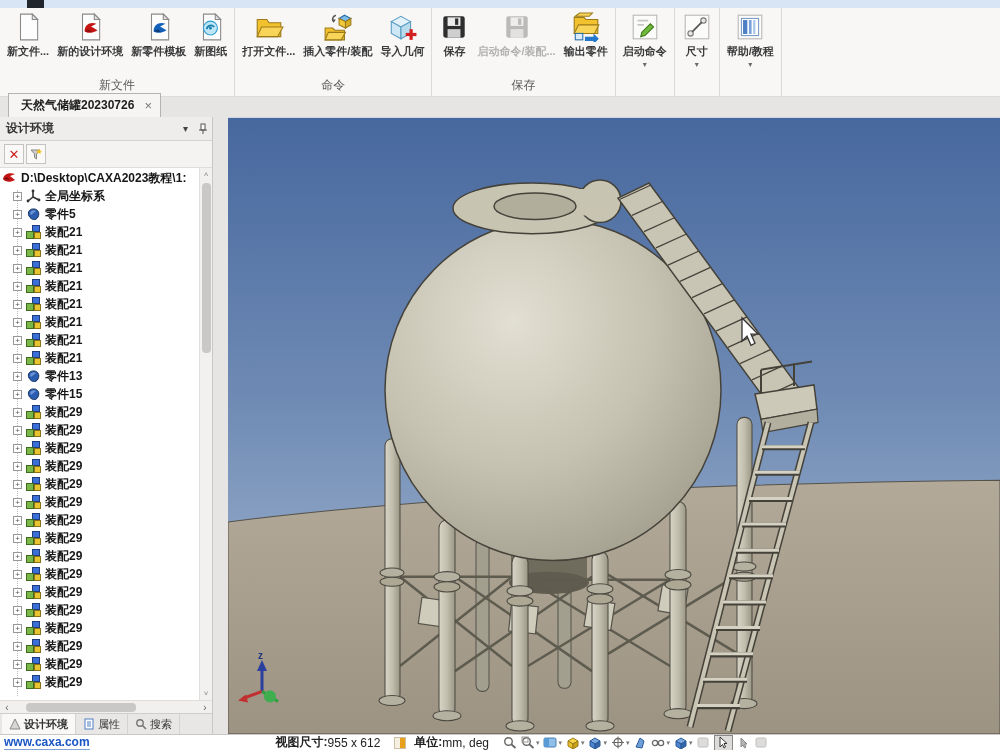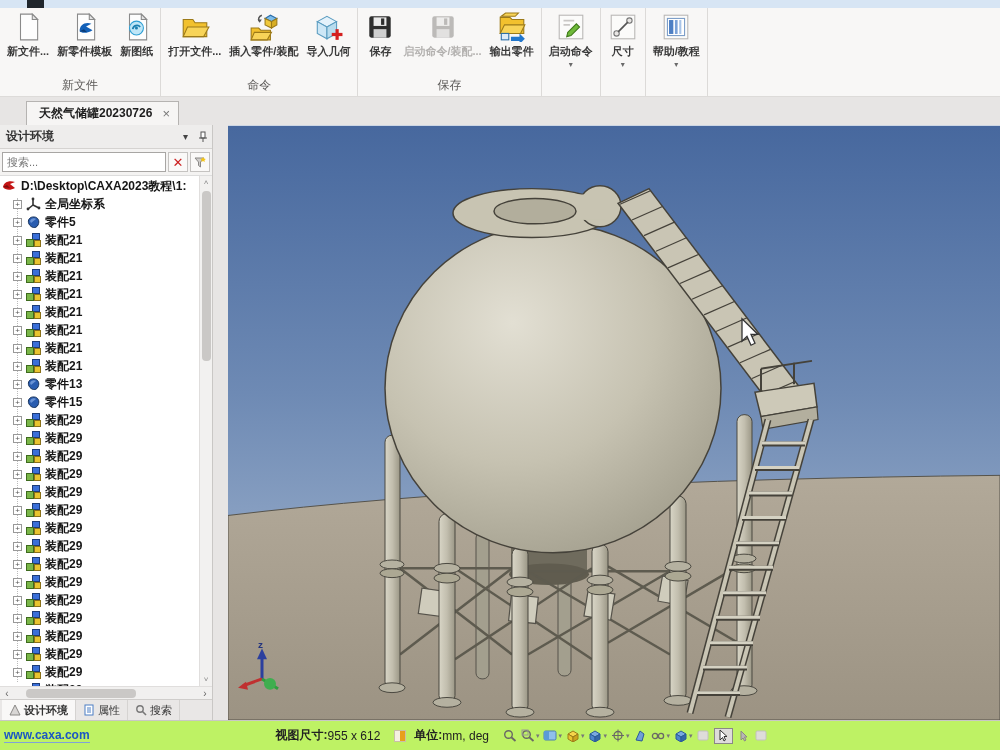--- a/index.html
+++ b/index.html
@@ -18,21 +18,21 @@
   .rbtn { display:flex; flex-direction:column; align-items:center; padding:2px 4px; cursor:default; }
   .rbtn .ricon { width:30px; height:30px; display:flex; align-items:center; justify-content:center; }
   .rbtn .ricon svg { width:30px; height:30px; }
   .rbtn .rlabel { font-size:11px; font-weight:bold; color:#3a3a3a; white-space:nowrap; margin-top:2px; }
   .rbtn.disabled .rlabel { color:#b3b1af; }
   .rbtn .rcaret { font-size:8px; color:#6a6a6a; line-height:8px; margin-top:2px; }
   .rgroup-label { height:20px; text-align:center; font-size:12px; color:#5c5a58; line-height:18px; }
   .rgroup.nolabel .rgroup-label { visibility:hidden; height:20px; }
 
   
-  .tabbar { height:28px; background:#e7e5e4; display:flex; align-items:flex-end; padding-left:26px; flex:none; }
+  .tabbar { height:20px; background:#e7e5e4; display:flex; align-items:flex-end; padding-left:8px; flex:none; }
   .doc-tab { height:24px; background:#f6f5f4; border:1px solid #b5b3b1; border-bottom:none; display:flex; align-items:center; padding:0 8px 0 12px; font-weight:bold; font-size:12px; color:#1d1d1d; }
   .doc-tab .close { margin-left:10px; color:#777; font-weight:normal; font-size:13px; cursor:pointer; }
 
   
   .main { flex:1; display:flex; min-height:0; }
   .left-panel { width:213px; background:#ffffff; display:flex; flex-direction:column; border-right:1px solid #c9c7c5; flex:none; }
   .panel-header { height:24px; background:#eeedec; border-bottom:1px solid #d5d3d1; display:flex; align-items:center; padding:0 4px 0 6px; }
   .panel-header .ph-title { font-weight:bold; font-size:12px; color:#333; flex:1; }
   .panel-header .ph-caret { color:#444; font-size:10px; margin-right:10px; }
   .search-row { height:27px; display:flex; align-items:center; padding:3px 2px; background:#f4f3f2; border-bottom:1px solid #ddd; }
@@ -64,21 +64,21 @@
   .bottom-tabs { height:21px; background:#e9e7e6; border-top:1px solid #cfcdcb; display:flex; align-items:stretch; padding-left:2px; flex:none; }
   .btab { display:flex; align-items:center; padding:0 7px; font-size:11px; color:#333; border-right:1px solid #d5d3d1; }
   .btab.active { background:#f9f8f7; font-weight:bold; }
   .btab svg { width:12px; height:12px; margin-right:3px; }
 
   .splitter { width:15px; background:#e7e5e4; flex:none; }
   .viewport { flex:1; position:relative; border-top:1px solid #cdd6e4; min-width:0; }
   .viewport svg { display:block; width:100%; height:100%; }
 
   
-  .statusbar { height:30px; background:#bef264; border-top:1px solid #c9c7c5; display:flex; align-items:center; font-size:12px; flex:none; }
+  .statusbar { height:16px; background:#ffffff; border-top:1px solid #c9c7c5; display:flex; align-items:center; font-size:12px; flex:none; }
   .sb-link { color:#1a56c4; font-weight:bold; margin-left:4px; text-decoration:none; border-bottom:1px solid #7fa3d8; }
   .sb-label { font-weight:bold; color:#222; }
   .sb-val { color:#222; margin-left:0; }
   .sb-sep-icon { width:12px; height:12px; margin:0 8px 0 14px; background:linear-gradient(90deg,#f5f0e0 45%,#e8a01c 45%); border:1px solid #c9c0a5; }
   .sb-icons { display:flex; align-items:center; margin-left:10px; }
   .sb-ic { width:15px; height:14px; margin-left:3px; display:flex; align-items:center; justify-content:center; }
   .sb-ic svg { width:14px; height:13px; }
   .sb-ic.selected { border:1px solid #8a8886; background:#dedcda; width:19px; height:16px; }
   .sb-caret { font-size:7px; color:#777; margin-left:1px; }
 </style>
@@ -101,20 +101,31 @@
                 <path d="M18 2l5 5h-5z" fill="#e4e4e4" stroke="#8a8a8a"></path>
               </svg>
             </span>
             <span class="rlabel">新文件...</span>
           </div>
           <div class="rbtn">
             <span class="ricon">
               <svg width="30" height="30" viewBox="0 0 28 28">
                 <path d="M7 2h11l5 5v19H7z" fill="#fdfdfd" stroke="#8a8a8a"></path>
                 <path d="M18 2l5 5h-5z" fill="#e4e4e4" stroke="#8a8a8a"></path>
+                <path d="M9 18c0-6 5-9 11-7l-5 2.5 6 3.5c-5 3-10 3-12 1z" fill="#c41414"></path>
+                <path d="M9 18l4-2 3 3z" fill="#8a0d0d"></path>
+              </svg>
+            </span>
+            <span class="rlabel">新的设计环境</span>
+          </div>
+          <div class="rbtn">
+            <span class="ricon">
+              <svg width="30" height="30" viewBox="0 0 28 28">
+                <path d="M7 2h11l5 5v19H7z" fill="#fdfdfd" stroke="#8a8a8a"></path>
+                <path d="M18 2l5 5h-5z" fill="#e4e4e4" stroke="#8a8a8a"></path>
                 <path d="M9 18c0-6 5-9 11-7l-5 2.5 6 3.5c-5 3-10 3-12 1z" fill="#1260b8"></path>
                 <path d="M9 18l4-2 3 3z" fill="#0a3a74"></path>
               </svg>
             </span>
             <span class="rlabel">新零件模板</span>
           </div>
           <div class="rbtn">
             <span class="ricon">
               <svg width="30" height="30" viewBox="0 0 28 28">
                 <path d="M7 2h11l5 5v19H7z" fill="#fdfdfd" stroke="#8a8a8a"></path>
@@ -273,21 +284,20 @@
       <div class="panel-header">
         <span class="ph-title">设计环境</span>
         <span class="ph-caret">▾</span>
         <svg width="10" height="12" viewBox="0 0 10 12">
           <rect x="3" y="1" width="4" height="6" fill="#fdfdfd" stroke="#555"></rect>
           <line x1="1" y1="7" x2="9" y2="7" stroke="#555"></line>
           <line x1="5" y1="7" x2="5" y2="11" stroke="#555"></line>
         </svg>
       </div>
       <div class="search-row">
-        <input class="search-input" type="text" placeholder="搜索..." style="">
         <div class="sbtn xbtn">✕</div>
         <div class="sbtn">
           <svg width="14" height="14" viewBox="0 0 14 14">
             <path d="M2 3 h9 l-3.5 4 v5 l-2 -1.5 v-3.5 z" fill="#cfcdcb" stroke="#8a8886"></path>
             <path d="M10 2 l1 1.6 1.8 .3 -1.3 1.3 .3 1.8 -1.8 -.9 -1.6 .9 .3 -1.8 -1.3 -1.3 1.8 -.3 z" fill="#f4c518"></path>
           </svg>
         </div>
       </div>
       <div class="tree-wrap">
         <div class="tree" id="tree">

